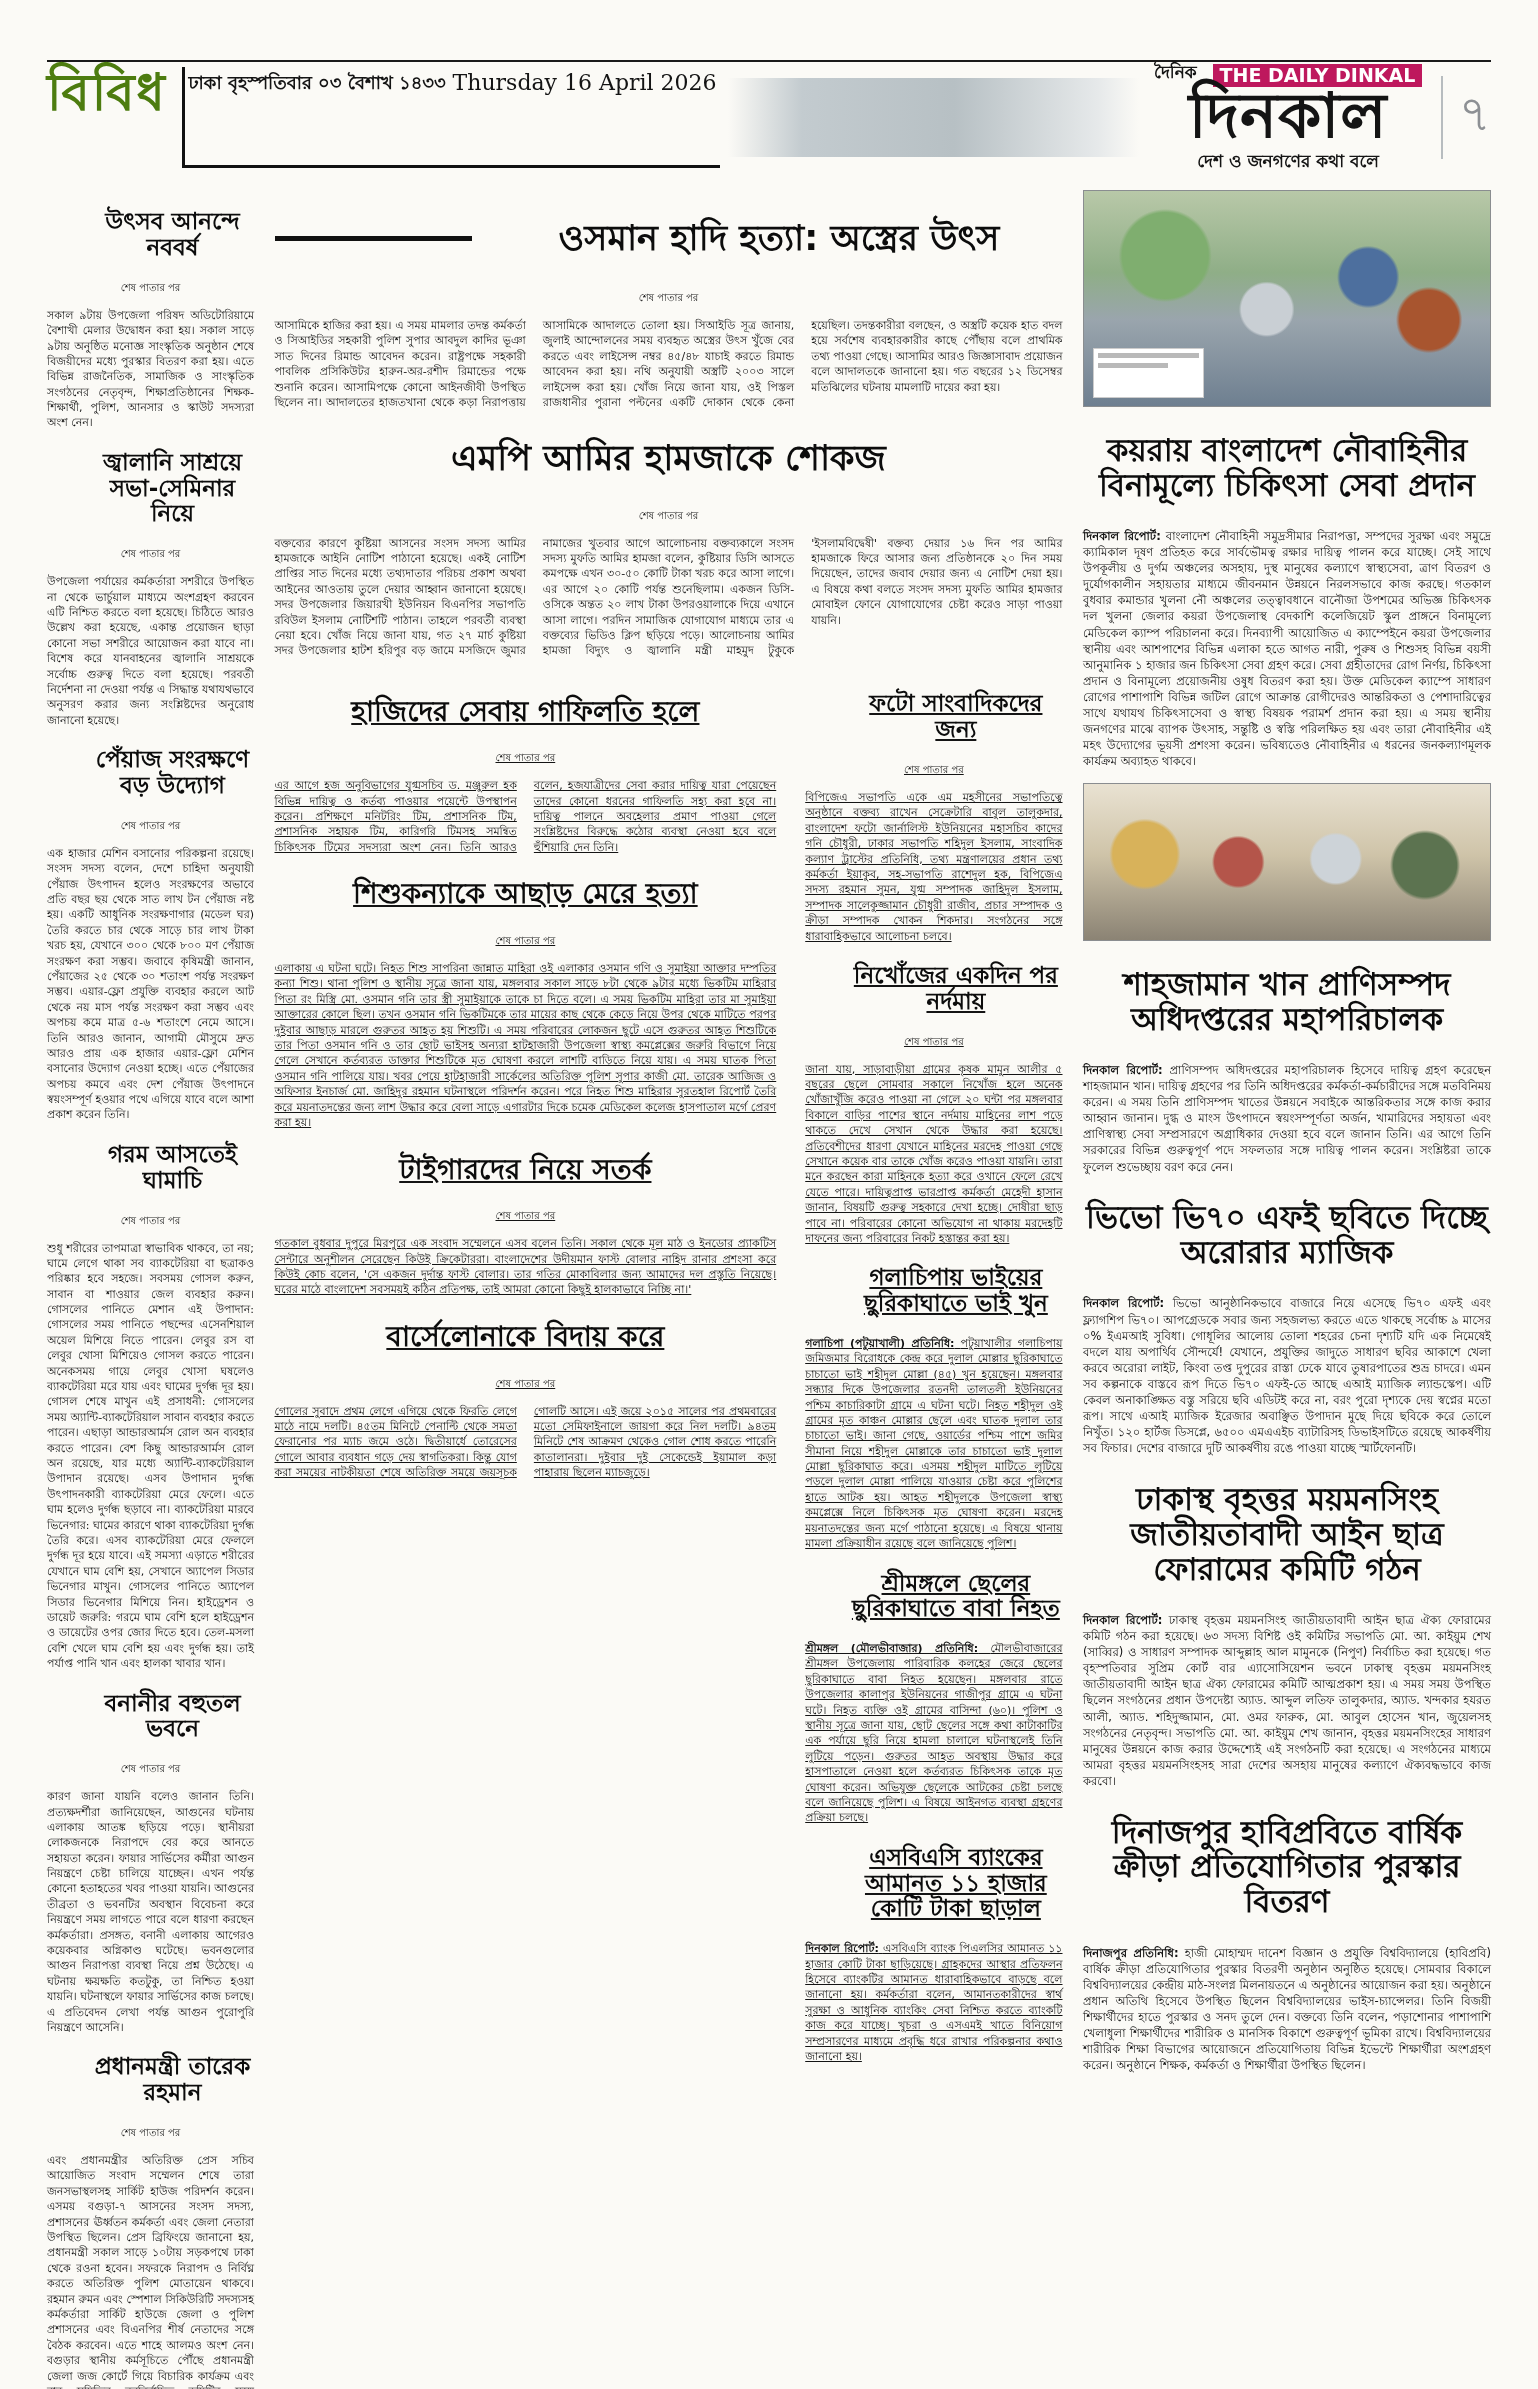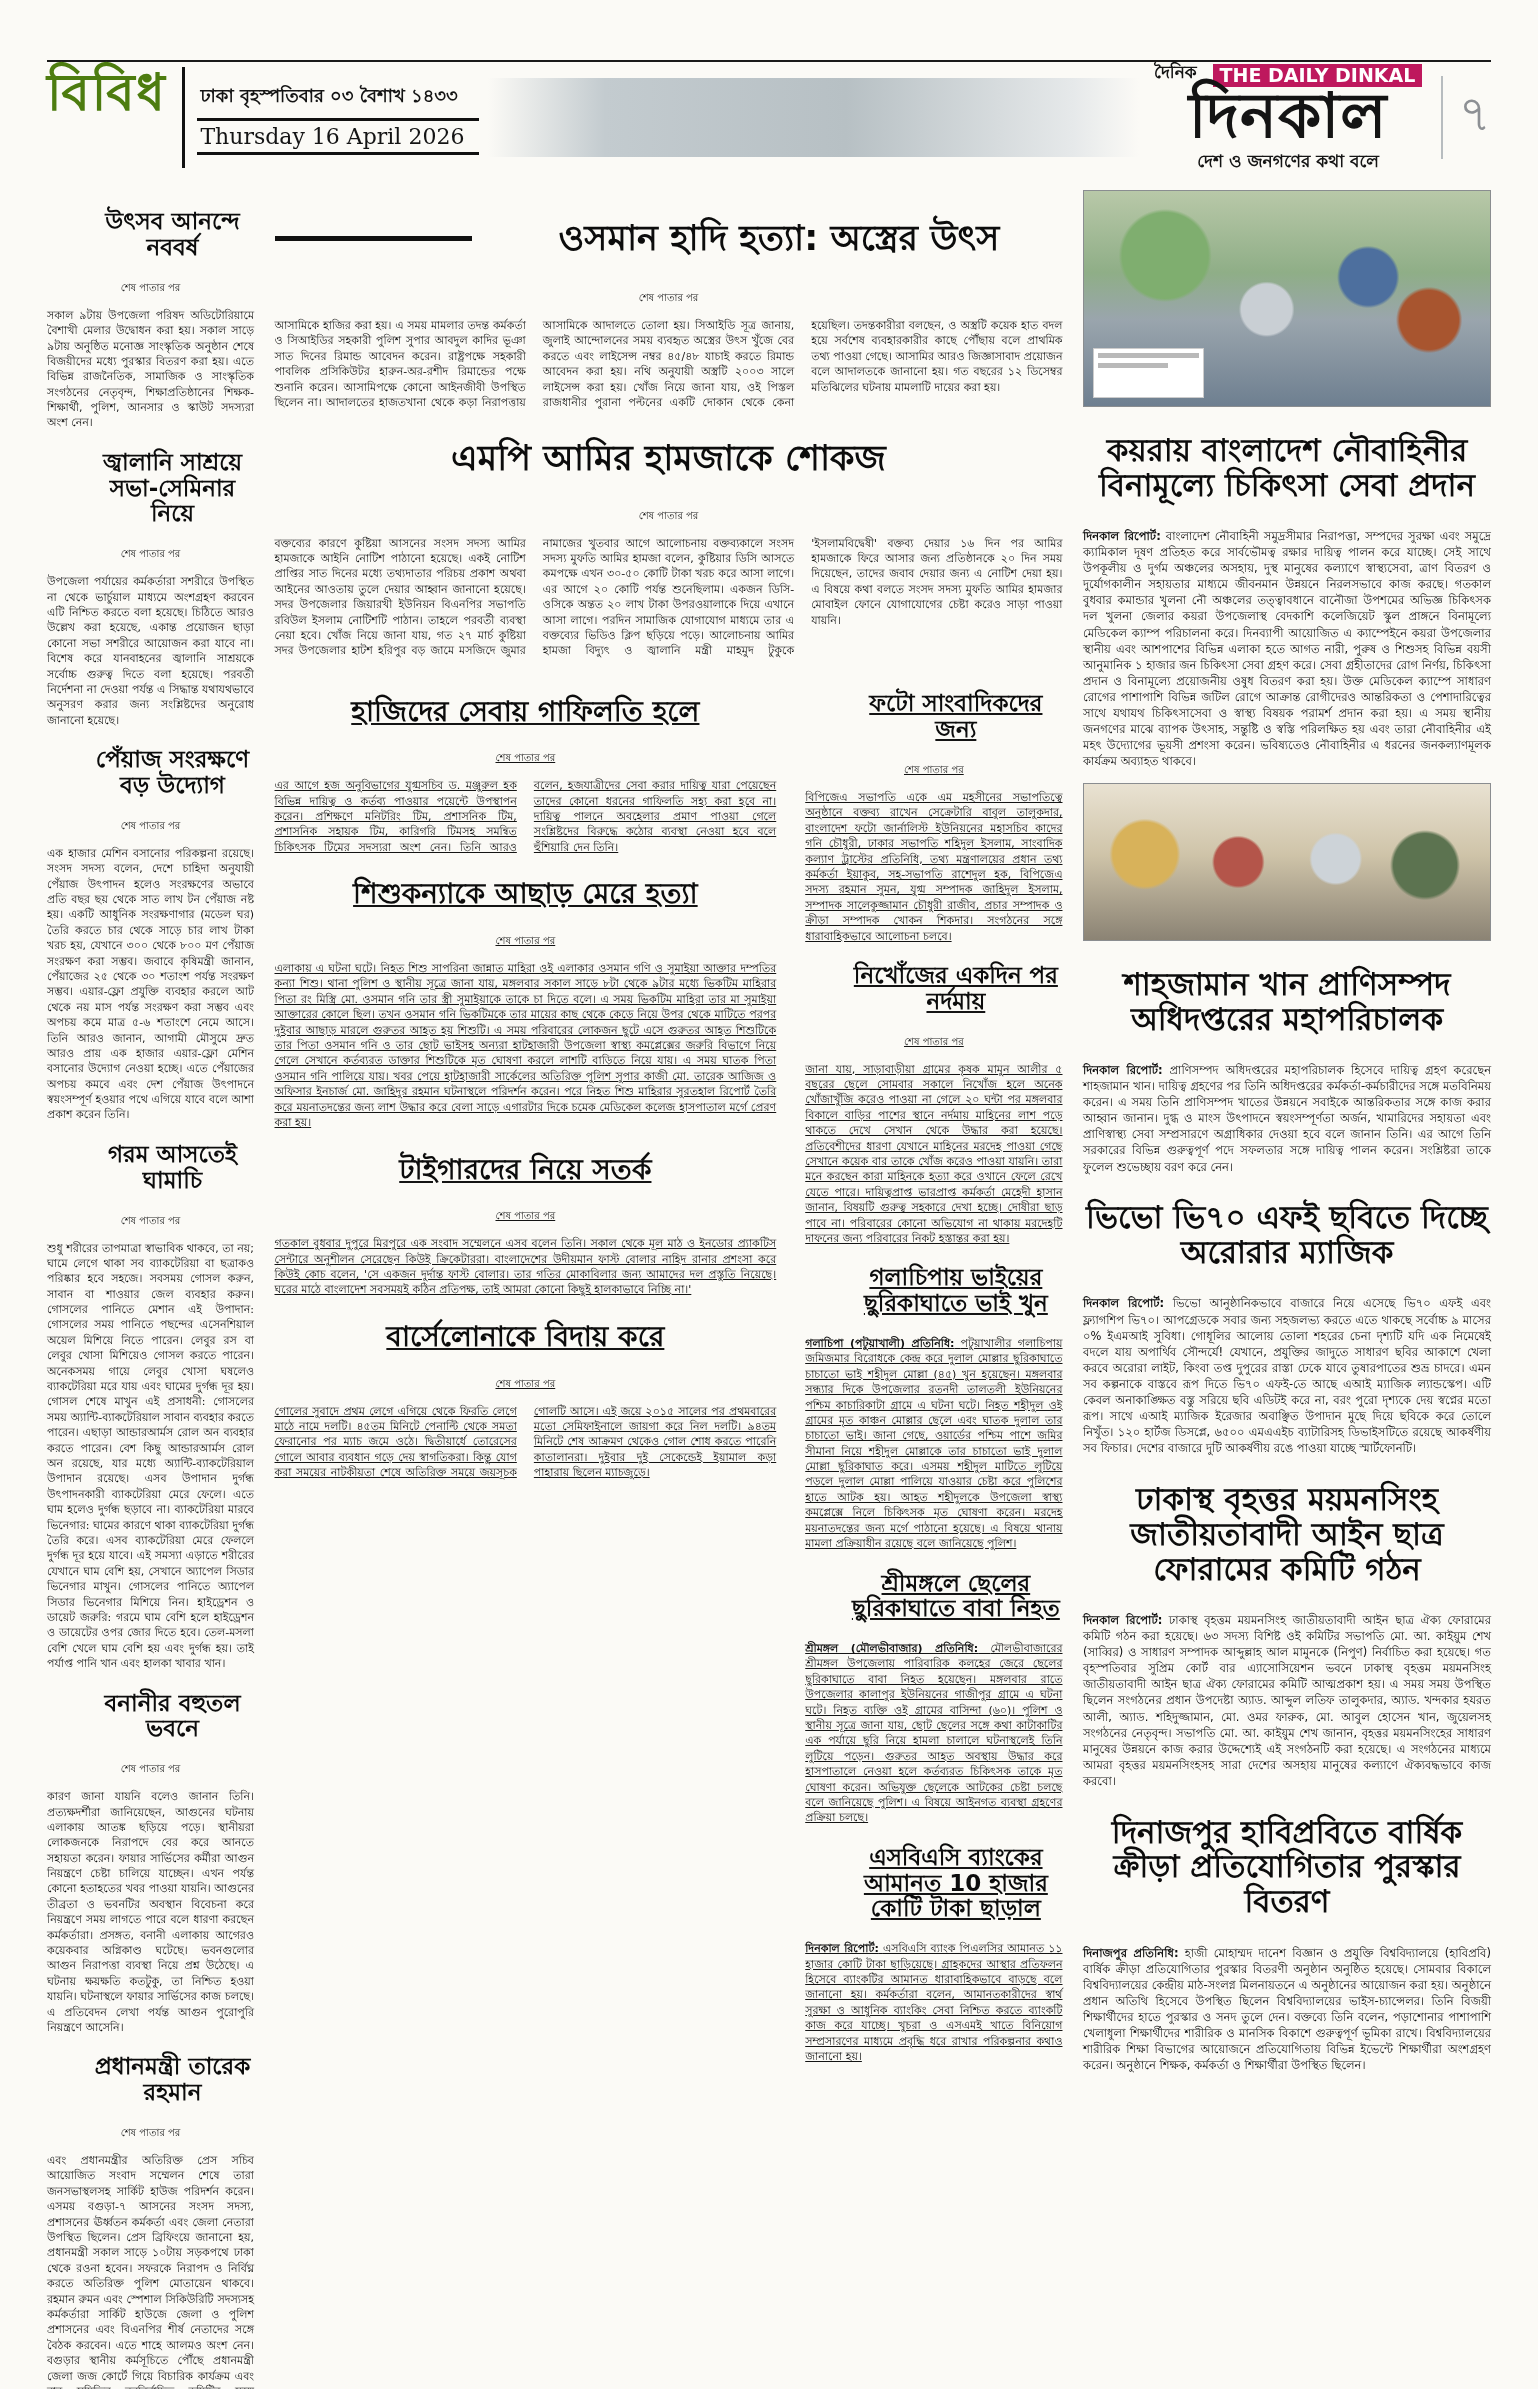--- a/index.html
+++ b/index.html
@@ -4,21 +4,21 @@
 <style>
   html,body{margin:0;padding:0;background:#e8e6e0;}
   .page{
     width:1538px;height:2389px;background:#fbfaf6;margin:0 auto;
     font-family:"DejaVu Sans",sans-serif;color:#141414;
     box-sizing:border-box;padding:60px 47px 26px 47px;overflow:hidden;position:relative;
   }
   
   .masthead{border-top:2.6px solid #1a1a1a;padding-top:5.1px;display:flex;align-items:stretch;height:101px;}
   .section-label{font-size:51px;font-weight:bold;color:#4d7c0f;line-height:1.0;padding-right:15.4px;letter-spacing:1.7px;}
-  .date-block{border-left:3.4px solid #111;padding-left:12px;display:flex;flex-direction:column;justify-content:center;min-width:282px;}
+  .date-block{border-left:3.4px solid #111;display:flex;flex-direction:row;justify-content:center;min-width:282px;}
   .date-bn{font-size:18px;font-weight:bold;border-bottom:3.4px solid #111;padding:1.7px 3.4px 5.1px 3.4px;}
   .date-en{font-family:"DejaVu Serif",serif;font-size:22px;border-bottom:3.4px solid #111;padding:3.4px 3.4px 3.4px 3.4px;}
   .head-bar{flex:1;align-self:center;height:79px;margin:0 8.5px;
     background:linear-gradient(to right,#fbfaf6 0%,#c3cbcf 18%,#b7c0c4 55%,#e6e9ea 90%,#fbfaf6 100%);}
   .logo-block{display:flex;flex-direction:column;align-items:center;justify-content:center;min-width:282px;}
   .logo-top{display:flex;align-items:flex-end;gap:16px;}
   .brand-prefix{font-size:17px;font-weight:bold;}
   .brand-en{font-size:19px;font-weight:bold;background:#be185d;color:#fff;padding:0.9px 6.8px;}
   .brand{font-size:62px;font-weight:bold;line-height:0.95;letter-spacing:0.9px;}
   .tagline{font-size:17px;font-weight:bold;margin-top:1.7px;}
@@ -195,21 +195,21 @@
             <h2 class="hl hl-sm">গলাচিপায় ভাইয়ের ছুরিকাঘাতে ভাই খুন</h2>
             <p class="btxt"><span class="lead">গলাচিপা (পটুয়াখালী) প্রতিনিধি:</span> <span>পটুয়াখালীর গলাচিপায় জমিজমার বিরোধকে কেন্দ্র করে দুলাল মোল্লার ছুরিকাঘাতে চাচাতো ভাই শহীদুল মোল্লা (৪৫) খুন হয়েছেন। মঙ্গলবার সন্ধ্যার দিকে উপজেলার রতনদী তালতলী ইউনিয়নের পশ্চিম কাচারিকাটা গ্রামে এ ঘটনা ঘটে। নিহত শহীদুল ওই গ্রামের মৃত কাঞ্চন মোল্লার ছেলে এবং ঘাতক দুলাল তার চাচাতো ভাই। জানা গেছে, ওয়ার্ডের পশ্চিম পাশে জমির সীমানা নিয়ে শহীদুল মোল্লাকে তার চাচাতো ভাই দুলাল মোল্লা ছুরিকাঘাত করে। এসময় শহীদুল মাটিতে লুটিয়ে পড়লে দুলাল মোল্লা পালিয়ে যাওয়ার চেষ্টা করে পুলিশের হাতে আটক হয়। আহত শহীদুলকে উপজেলা স্বাস্থ্য কমপ্লেক্সে নিলে চিকিৎসক মৃত ঘোষণা করেন। মরদেহ ময়নাতদন্তের জন্য মর্গে পাঠানো হয়েছে। এ বিষয়ে থানায় মামলা প্রক্রিয়াধীন রয়েছে বলে জানিয়েছে পুলিশ।</span></p>
           </section>
 
           <section class="article">
             <h2 class="hl hl-sm">শ্রীমঙ্গলে ছেলের ছুরিকাঘাতে বাবা নিহত</h2>
             <p class="btxt"><span class="lead">শ্রীমঙ্গল (মৌলভীবাজার) প্রতিনিধি:</span> <span>মৌলভীবাজারের শ্রীমঙ্গল উপজেলায় পারিবারিক কলহের জেরে ছেলের ছুরিকাঘাতে বাবা নিহত হয়েছেন। মঙ্গলবার রাতে উপজেলার কালাপুর ইউনিয়নের গাজীপুর গ্রামে এ ঘটনা ঘটে। নিহত ব্যক্তি ওই গ্রামের বাসিন্দা (৬০)। পুলিশ ও স্থানীয় সূত্রে জানা যায়, ছোট ছেলের সঙ্গে কথা কাটাকাটির এক পর্যায়ে ছুরি নিয়ে হামলা চালালে ঘটনাস্থলেই তিনি লুটিয়ে পড়েন। গুরুতর আহত অবস্থায় উদ্ধার করে হাসপাতালে নেওয়া হলে কর্তব্যরত চিকিৎসক তাকে মৃত ঘোষণা করেন। অভিযুক্ত ছেলেকে আটকের চেষ্টা চলছে বলে জানিয়েছে পুলিশ। এ বিষয়ে আইনগত ব্যবস্থা গ্রহণের প্রক্রিয়া চলছে।</span></p>
           </section>
 
           <section class="article">
-            <h2 class="hl hl-sm">এসবিএসি ব্যাংকের আমানত 10 হাজার কোটি টাকা ছাড়াল</h2>
+            <h2 class="hl hl-sm">এসবিএসি ব্যাংকের আমানত ১১ হাজার কোটি টাকা ছাড়াল</h2>
             <p class="btxt"><span class="lead">দিনকাল রিপোর্ট:</span> <span>এসবিএসি ব্যাংক পিএলসির আমানত ১১ হাজার কোটি টাকা ছাড়িয়েছে। গ্রাহকদের আস্থার প্রতিফলন হিসেবে ব্যাংকটির আমানত ধারাবাহিকভাবে বাড়ছে বলে জানানো হয়। কর্মকর্তারা বলেন, আমানতকারীদের স্বার্থ সুরক্ষা ও আধুনিক ব্যাংকিং সেবা নিশ্চিত করতে ব্যাংকটি কাজ করে যাচ্ছে। খুচরা ও এসএমই খাতে বিনিয়োগ সম্প্রসারণের মাধ্যমে প্রবৃদ্ধি ধরে রাখার পরিকল্পনার কথাও জানানো হয়।</span></p>
           </section>
 
         </div>
       </div>
     </div>
 
     <div class="col-right">
 
       <figure class="photo photo-1" style="margin:0 0 8.5px 0;">

